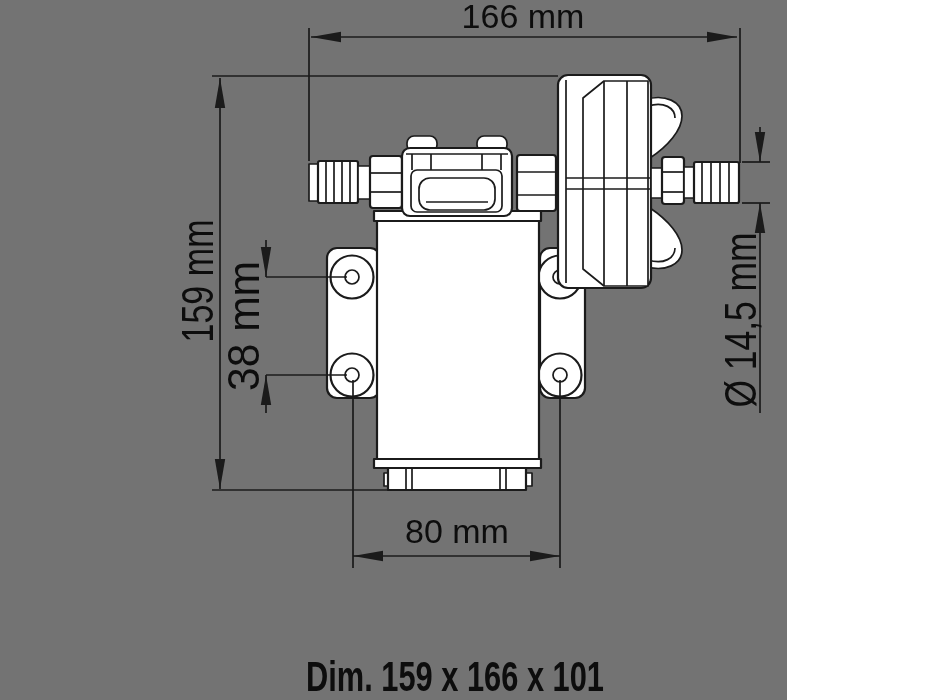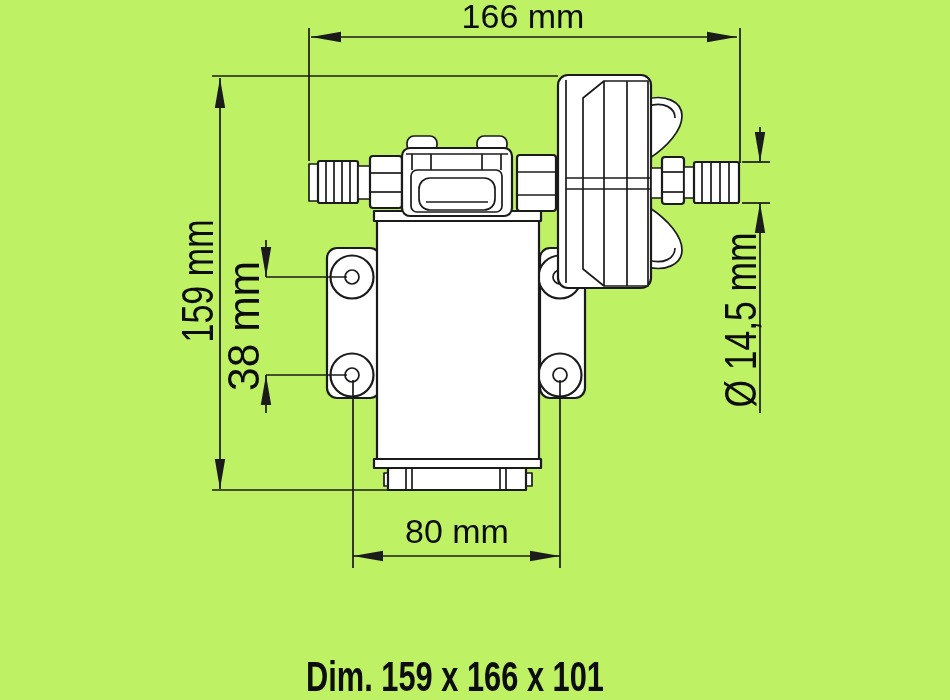--- a/index.html
+++ b/index.html
@@ -1,16 +1,16 @@
 <!DOCTYPE html>
 <html><head>
 <meta charset="utf-8">
 <style>
   html,body{margin:0;padding:0;background:#ffffff;}
-  .canvas{position:relative;width:950px;height:700px;background:#bef264;overflow:hidden;
+  .canvas{position:relative;width:787px;height:700px;background:#737373;overflow:hidden;
           font-family:"Liberation Sans",sans-serif;}
   svg{display:block;}
   
   .ol {fill:#ffffff;stroke:#1b1b1b;stroke-width:2.2;stroke-linejoin:round;}
   .olt{fill:#ffffff;stroke:#1b1b1b;stroke-width:1.7;stroke-linejoin:round;}
   .ln {fill:none;stroke:#1b1b1b;stroke-width:1.7;}
   
   .dim{fill:none;stroke:#1b1b1b;stroke-width:1.7;}
   .arr{fill:#1b1b1b;stroke:none;}
   text{fill:#0d0d0d;}

